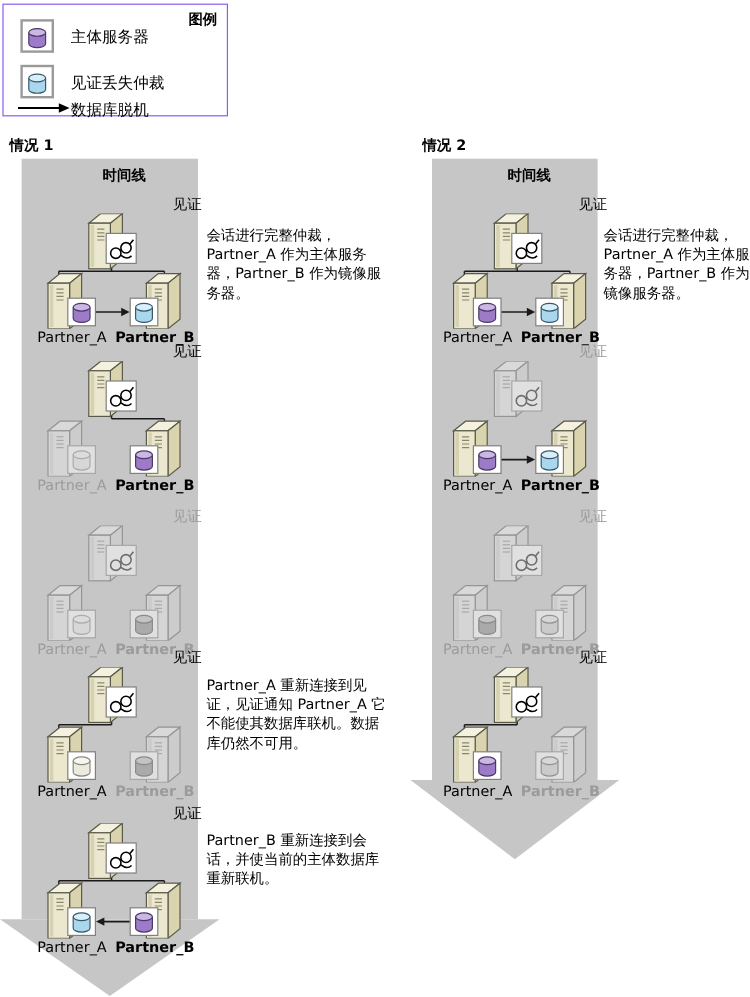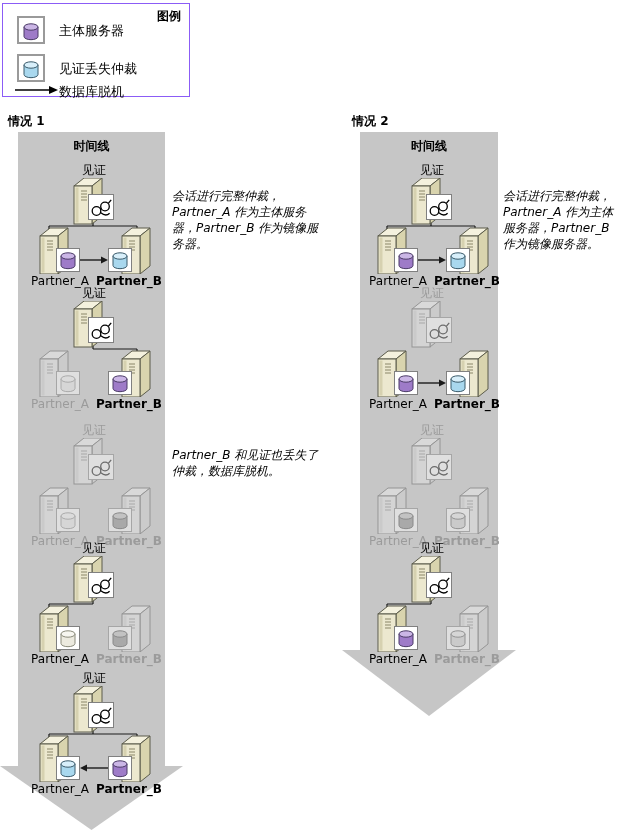--- a/index.html
+++ b/index.html
@@ -8,32 +8,32 @@
   .abs{position:absolute;}
 
   
   .legend{position:absolute;left:2px;top:3px;width:188px;height:94px;border:1px solid #8b5cf6;background:#fff;box-sizing:border-box;}
   .legend-title{position:absolute;right:8px;top:4px;font-size:12px;font-weight:bold;}
   .legend-sq{position:absolute;width:24px;height:24px;background:#fff;border:2px solid #9a9a9a;}
   .legend-label{position:absolute;left:56px;font-size:13px;}
 
   
   .sc-title{position:absolute;font-size:12px;font-weight:bold;text-align:right;}
-  .band-hdr{position:absolute;font-size:12px;font-weight:bold;text-align:center;}
+  .band-hdr{position:absolute;font-size:12px;font-weight:bold;text-align:center;padding-left:12px;}
 
   
   .step{position:absolute;width:145px;height:128px;}
-  .wlabel{position:absolute;left:0;top:0;width:148px;text-align:center;font-size:12px;}
+  .wlabel{position:absolute;left:0;top:0;width:148px;text-align:right;font-size:12px;}
   .diag{position:absolute;left:0;top:16px;}
   .plabel{position:absolute;top:112px;width:100px;text-align:center;font-size:12px;}
   .pa{left:-10px;} .pb{left:59px;font-weight:bold;}
   .gray{color:#9b9b9b;}
 
   
-  .stext{position:absolute;font-size:12px;line-height:16px;font-style:italic;}
+  .stext{position:absolute;font-size:12px;line-height:16px;}
 
   
   g.conn path{stroke:#1a1a1a;stroke-width:1.2;fill:none;}
   g.flow line{stroke:#1a1a1a;stroke-width:1.4;}
   g.flow polygon{fill:#1a1a1a;}
   use.faded{opacity:.45;filter:grayscale(1);}
 </style>
 </head>
 <body>
 
@@ -179,53 +179,54 @@
   <div class="step" style="left:20px;top:422px">
     <div class="wlabel gray">见证</div>
     <svg class="diag" width="145" height="96" viewBox="0 0 145 96">
       <use href="#srv-witness" x="54" y="0" class="faded"></use>
       <use href="#srv-a-white" x="20" y="50" class="faded"></use>
       <use href="#srv-b-purple" x="88" y="50" class="faded"></use>
     </svg>
     <div class="plabel pa gray">Partner_A</div>
     <div class="plabel pb gray">Partner_B</div>
   </div>
-  <div class="stext" style="left:172px;top:447px;width:154px">Partner_B 和见证也丢失了仲裁，数据库脱机。</div>
 
   <div class="step" style="left:20px;top:540px">
     <div class="wlabel">见证</div>
     <svg class="diag" width="145" height="96" viewBox="0 0 145 96">
       <g class="conn">
           <path d="M73,44 V48 M73,48 H29 M29,48 V54"></path>
         </g>
       <use href="#srv-witness" x="54" y="0"></use>
       <use href="#srv-a-white" x="20" y="50"></use>
       <use href="#srv-b-purple" x="88" y="50" class="faded"></use>
     </svg>
     <div class="plabel pa">Partner_A</div>
     <div class="plabel pb gray">Partner_B</div>
   </div>
+  <div class="stext" style="left:172px;top:563px;width:154px">Partner_A 重新连接到见证，见证通知 Partner_A 它不能使其数据库联机。数据库仍然不可用。</div>
 
   <div class="step" style="left:20px;top:670px">
     <div class="wlabel">见证</div>
     <svg class="diag" width="145" height="96" viewBox="0 0 145 96">
       <g class="conn">
           <path d="M73,44 V48 M29,48 H117 M29,48 V54 M117,48 V54"></path>
         </g>
       <use href="#srv-witness" x="54" y="0"></use>
       <use href="#srv-a-blue" x="20" y="50"></use>
       <use href="#srv-b-purple" x="88" y="50"></use>
       <g class="flow">
         <line x1="88" y1="82" x2="66" y2="82"></line>
           <polygon points="60,82 67,78.5 67,85.5"></polygon>
       </g>
     </svg>
     <div class="plabel pa">Partner_A</div>
     <div class="plabel pb">Partner_B</div>
   </div>
+  <div class="stext" style="left:172px;top:692px;width:154px">Partner_B 重新连接到会话，并使当前的主体数据库重新联机。</div>
 
   <div class="step" style="left:358px;top:162px">
     <div class="wlabel">见证</div>
     <svg class="diag" width="145" height="96" viewBox="0 0 145 96">
       <g class="conn">
           <path d="M73,44 V48 M29,48 H117 M29,48 V54 M117,48 V54"></path>
         </g>
       <use href="#srv-witness" x="54" y="0"></use>
       <use href="#srv-a-purple" x="20" y="50"></use>
       <use href="#srv-b-blue" x="88" y="50"></use>

